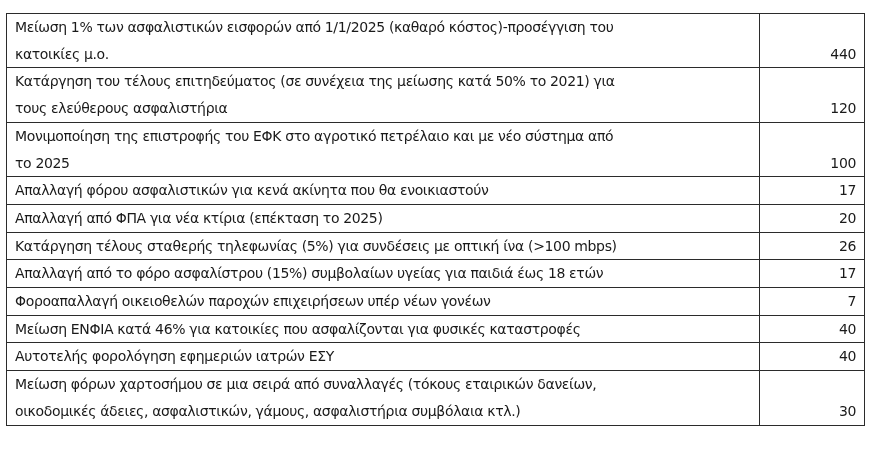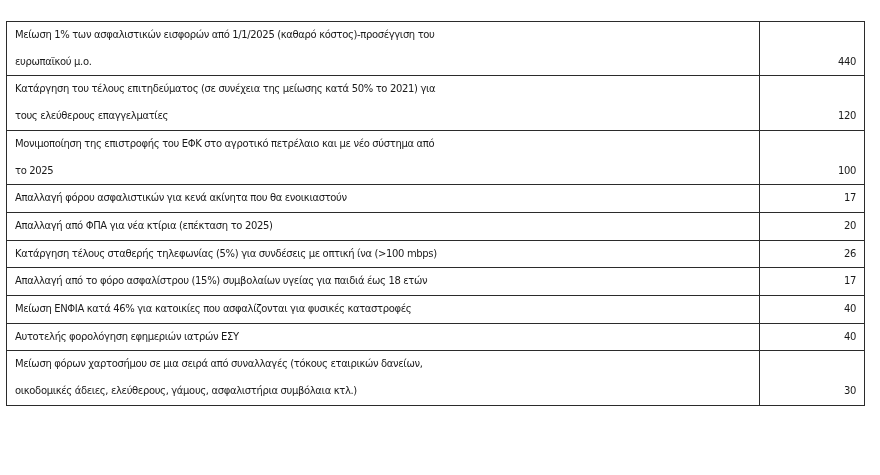--- a/index.html
+++ b/index.html
@@ -11,25 +11,25 @@
       width: 880px;
       height: 475px;
       position: relative;
       overflow: hidden;
       font-family: "DejaVu Sans", sans-serif;
       color: #1a1a1a;
     }
     .doc-table {
       position: absolute;
       left: 6px;
-      top: 21px;
+      top: 13px;
       width: 859px;
       border-collapse: collapse;
       table-layout: fixed;
-      font-size: 10px;
+      font-size: 14px;
       letter-spacing: -0.35px;
     }
     .doc-table td {
       border: 1px solid #2b2b2b;
       padding: 0 10px 0 8px;
       vertical-align: bottom;
       line-height: 26.7px;
       white-space: nowrap;
     }
     .doc-table td.desc {
@@ -56,28 +56,28 @@
     }
   </style>
 </head>
 <body>
 
 <table class="doc-table">
   <tbody>
     <tr class="two-line">
       <td class="desc">
         <span>Μείωση 1% των ασφαλιστικών εισφορών από 1/1/2025 (καθαρό κόστος)-προσέγγιση του</span>
-        <span>ευρωπαϊκού μ.ο.</span>
+        <span>κατοικίες μ.ο.</span>
       </td>
       <td class="val">440</td>
     </tr>
     <tr class="two-line">
       <td class="desc">
         <span>Κατάργηση του τέλους επιτηδεύματος (σε συνέχεια της μείωσης κατά 50% το 2021) για</span>
-        <span>τους ελεύθερους επαγγελματίες</span>
+        <span>τους ελεύθερους ασφαλιστήρια</span>
       </td>
       <td class="val">120</td>
     </tr>
     <tr class="two-line">
       <td class="desc">
         <span>Μονιμοποίηση της επιστροφής του ΕΦΚ στο αγροτικό πετρέλαιο και με νέο σύστημα από</span>
         <span>το 2025</span>
       </td>
       <td class="val">100</td>
     </tr>
@@ -91,30 +91,34 @@
     </tr>
     <tr class="one-line">
       <td class="desc">Κατάργηση τέλους σταθερής τηλεφωνίας (5%) για συνδέσεις με οπτική ίνα (&gt;100 mbps)</td>
       <td class="val">26</td>
     </tr>
     <tr class="one-line">
       <td class="desc">Απαλλαγή από το φόρο ασφαλίστρου (15%) συμβολαίων υγείας για παιδιά έως 18 ετών</td>
       <td class="val">17</td>
     </tr>
     <tr class="one-line">
+      <td class="desc">Φοροαπαλλαγή οικειοθελών παροχών επιχειρήσεων υπέρ νέων γονέων</td>
+      <td class="val">7</td>
+    </tr>
+    <tr class="one-line">
       <td class="desc">Μείωση ΕΝΦΙΑ κατά 46% για κατοικίες που ασφαλίζονται για φυσικές καταστροφές</td>
       <td class="val">40</td>
     </tr>
     <tr class="one-line">
       <td class="desc">Αυτοτελής φορολόγηση εφημεριών ιατρών ΕΣΥ</td>
       <td class="val">40</td>
     </tr>
     <tr class="two-line">
       <td class="desc">
         <span>Μείωση φόρων χαρτοσήμου σε μια σειρά από συναλλαγές (τόκους εταιρικών δανείων,</span>
-        <span>οικοδομικές άδειες, ελεύθερους, γάμους, ασφαλιστήρια συμβόλαια κτλ.)</span>
+        <span>οικοδομικές άδειες, ασφαλιστικών, γάμους, ασφαλιστήρια συμβόλαια κτλ.)</span>
       </td>
       <td class="val">30</td>
     </tr>
   </tbody>
 </table>
 
 <div class="total">Συνολικό κόστος: 900 εκατ. ευρώ</div>
 
 </body></html>

